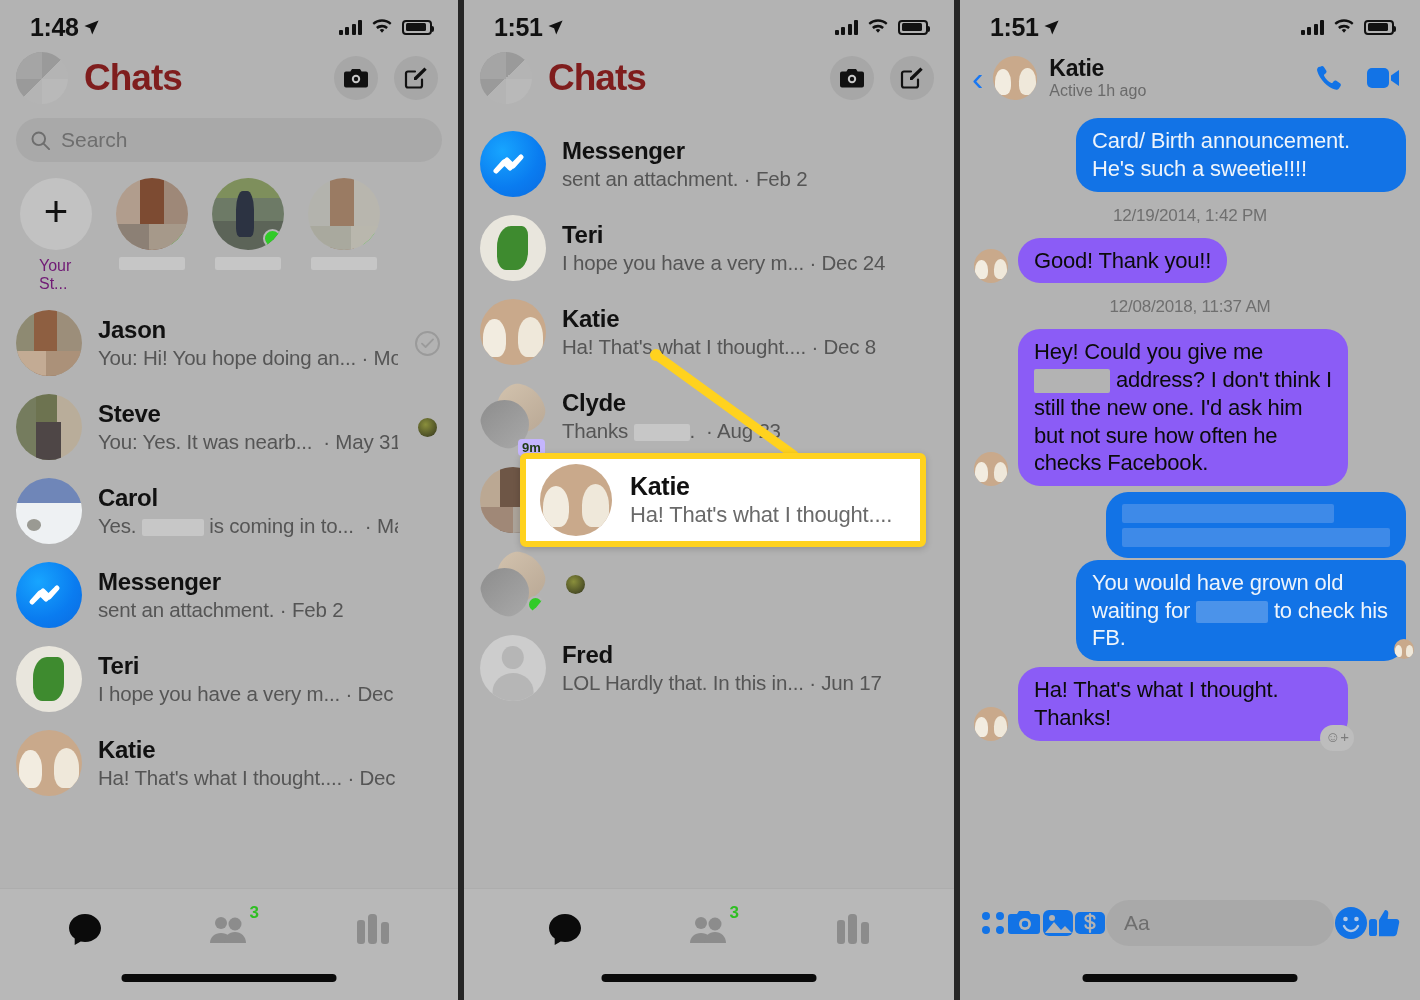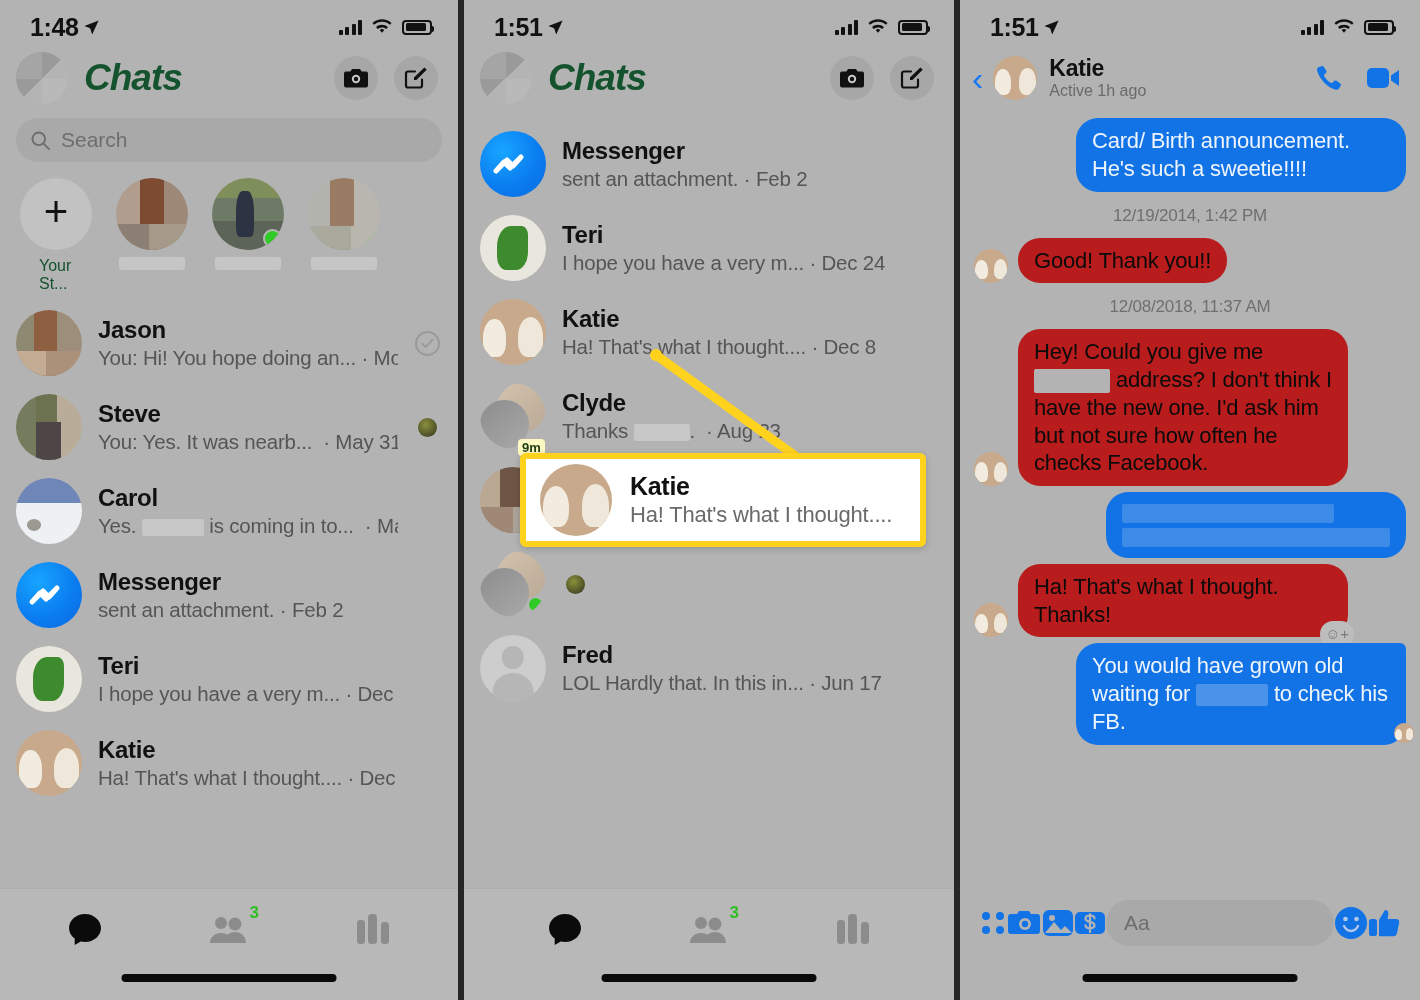--- a/index.html
+++ b/index.html
@@ -55,38 +55,38 @@
     padding: 4px 20px 8px 16px;
   }
   .me-avatar { width:52px; height:52px; border-radius:50%; flex:0 0 auto;
     background:
       linear-gradient(135deg,#9a9a9a 0 50%, #b4b4b4 50% 100%);
     position:relative; overflow:hidden; }
   .me-avatar::before{content:"";position:absolute;left:0;top:0;width:50%;height:52%;
      background:#a5a5a5;}
   .me-avatar::after{content:"";position:absolute;right:0;bottom:0;width:50%;height:48%;
      background:#b9b9b9;}
-  .chats-title { font-size:37px; font-weight:700; color:#14532d; letter-spacing:-1px; flex:1;font-style:italic;}
+  .chats-title { font-size:37px; font-weight:700; color:#7f1d1d; letter-spacing:-1px; flex:1;}
   .round-btn { width:44px; height:44px; border-radius:50%; background:rgba(0,0,0,0.065);
      display:flex; align-items:center; justify-content:center; flex:0 0 auto;}
 
   
   .searchbar { margin: 6px 16px 0; height:44px; border-radius:22px;
      background:rgba(0,0,0,0.055); display:flex; align-items:center; gap:10px; padding:0 14px;}
   .search-ph { font-size:21px; color:#6e6e6e; }
 
   
   .stories { display:flex; gap:20px; padding:16px 18px 4px; }
   .story { width:76px; display:flex; flex-direction:column; align-items:center; gap:7px;}
   .story-circle { width:72px; height:72px; border-radius:50%; position:relative; overflow:hidden;
      background:#c2c2c2; display:flex; align-items:center; justify-content:center;}
   .plus { font-size:42px; color:#111; font-weight:300; line-height:1; margin-top:-4px;}
   .dot-online { position:absolute; right:2px; bottom:2px; width:19px; height:19px;
      border-radius:50%; background:#31cb28; border:2px solid #b6b6b6;}
-  .story-name { font-size:16px; color:#14532d;margin-left:21px; }
+  .story-name { font-size:16px; color:#701a75;margin-left:21px; }
   .blurname { width:66px; height:13px; border-radius:2px; background:#c6c6c6;}
   .px-a { background:
       linear-gradient(90deg,#b19d8d 0 34%, #7d4b32 34% 66%, #9e8878 66% 100%); }
   .px-a::after { content:""; position:absolute; left:0; bottom:0; width:100%; height:36%;
       background:linear-gradient(90deg,#8c8075 0 46%, #a6998a 46% 100%); }
   .px-b { background:
       linear-gradient(180deg,#7e8f5c 0 28%, #6d7a66 28% 60%, #5c6458 60% 100%); }
   .px-b::after { content:""; position:absolute; left:34%; top:18%; width:24%; height:64%;
       background:#2c3342; border-radius:40% 40% 20% 20%;}
   .px-c { background: linear-gradient(90deg,#b3b3ad 0 30%, #9a7b63 30% 64%, #b8b6ae 64% 100%); }
@@ -140,21 +140,21 @@
   .av-group span.gd{position:absolute;right:2px;bottom:4px;width:17px;height:17px;border-radius:50%;
      background:#31cb28;border:2px solid #b6b6b6; z-index:3;}
 
   .mini-react{width:19px;height:19px;border-radius:50%;overflow:hidden;
      background:radial-gradient(circle at 40% 35%,#8a8f3c,#4c4f26 70%,#1b1b1b 100%);}
   .check-ring{width:25px;height:25px;border-radius:50%;border:2px solid #9a9a9a;
      display:flex;align-items:center;justify-content:center;}
 
   .blurword{display:inline-block;background:#c7c7c7;border-radius:2px;vertical-align:middle;}
 
-  .badge9m{position:absolute;left:54px;bottom:2px;background:#fef9c3;color:#1f3b12;
+  .badge9m{position:absolute;left:54px;bottom:2px;background:#c4b5fd;color:#1f3b12;
      font-size:13px;font-weight:700;border-radius:4px;padding:1px 4px;z-index:4;}
 
   
   .tabbar{position:absolute;left:0;right:0;bottom:0;height:112px;
      background:rgba(255,255,255,0.07);border-top:1px solid rgba(0,0,0,0.06);}
   .tabs{display:flex;align-items:center;justify-content:center;gap:92px;padding-top:18px;}
   .tab{position:relative;width:52px;height:44px;display:flex;align-items:center;justify-content:center;}
   .tab-badge{position:absolute;right:-4px;top:-4px;color:#2fbe22;font-size:17px;font-weight:700;}
   .homebar{position:absolute;left:50%;transform:translateX(-50%);bottom:18px;
      width:215px;height:8px;border-radius:4px;background:#0a0a0a;}
@@ -175,21 +175,21 @@
   .conv-meta{flex:1;min-width:0;}
   .conv-name{font-size:23px;font-weight:700;color:#111;line-height:1.1;letter-spacing:-0.3px;}
   .conv-active{font-size:16px;color:#6a6a6a;margin-top:1px;}
   .conv-icons{display:flex;align-items:center;gap:22px;padding-right:4px;}
 
   .thread{padding:2px 14px 0;}
   .bubble-row{display:flex;align-items:flex-end;gap:10px;margin:6px 0;}
   .bubble-row.out{justify-content:flex-end;}
   .bubble{max-width:330px;padding:9px 16px;border-radius:22px;font-size:22px;line-height:1.26;
      letter-spacing:-0.2px;}
-  .b-in{background:#b91c1c;color:#0b0b0b;}
+  .b-in{background:#8b5cf6;color:#0b0b0b;}
   .b-out{background:#1273e6;color:#eef4fb;}
   .thread-av{width:34px;height:34px;border-radius:50%;overflow:hidden;flex:0 0 auto;position:relative;}
   .ts{text-align:center;font-size:17px;color:#6f6f6f;margin:14px 0 12px;letter-spacing:-0.2px;}
   .react-plus{position:absolute;right:-6px;bottom:-10px;width:34px;height:26px;border-radius:13px;
      background:#bdbdbd;display:flex;align-items:center;justify-content:center;
      font-size:15px;color:#7b7b7b;}
   .blurline{background:#3e8ae8;border-radius:2px;display:block;}
 
   
   .composer{position:absolute;left:0;right:0;bottom:0;height:116px;}
@@ -648,46 +648,46 @@
         <div class="bubble b-in">Good! Thank you!!</div>
       </div>
 
       <div class="ts">12/08/2018, 11:37 AM</div>
 
       <div class="bubble-row">
         <div class="thread-av av-katie" style="align-self:flex-end"></div>
         <div class="bubble b-in">
           <span>Hey! Could you give me</span>
           <span class="blurword" style="width:76px;height:24px;background:#b3b3b3"></span>
-          <span>address? I don't think I have the new one. I'd ask him but not sure how often he checks Facebook.</span>
+          <span>address? I don't think I still the new one. I'd ask him but not sure how often he checks Facebook.</span>
         </div>
       </div>
 
       <div class="bubble-row out" style="margin-bottom:2px">
         <div class="bubble b-out" style="width:300px;height:66px;padding-top:12px">
           <span class="blurline" style="width:212px;height:19px;margin-bottom:5px"></span>
           <span class="blurline" style="width:268px;height:19px"></span>
         </div>
+      </div>
+
+      <div class="bubble-row out" style="margin-top:0;position:relative">
+        <div class="bubble b-out" style="border-top-right-radius:6px">
+          <span>You would have grown old waiting for</span>
+          <span class="blurword" style="width:72px;height:22px;background:#4b93ea"></span>
+          <span>to check his FB.</span>
+        </div>
+        <div class="thread-av av-katie" style="width:20px;height:20px;position:absolute;right:-8px;bottom:2px"></div>
       </div>
 
       <div class="bubble-row" style="position:relative">
         <div class="thread-av av-katie"></div>
         <div class="bubble b-in" style="position:relative">
           <span>Ha! That's what I thought. Thanks!</span>
           <span class="react-plus">☺+</span>
         </div>
-      </div>
-
-      <div class="bubble-row out" style="margin-top:0;position:relative">
-        <div class="bubble b-out" style="border-top-right-radius:6px">
-          <span>You would have grown old waiting for</span>
-          <span class="blurword" style="width:72px;height:22px;background:#4b93ea"></span>
-          <span>to check his FB.</span>
-        </div>
-        <div class="thread-av av-katie" style="width:20px;height:20px;position:absolute;right:-8px;bottom:2px"></div>
       </div>
     </div>
 
     <div class="composer">
       <div class="composer-inner">
         <svg width="30" height="30" viewBox="0 0 30 30">
           <circle cx="8" cy="8" r="4" fill="#1273e6"></circle>
             <circle cx="22" cy="8" r="4" fill="#1273e6"></circle>
           <circle cx="8" cy="22" r="4" fill="#1273e6"></circle>
             <circle cx="22" cy="22" r="4" fill="#1273e6"></circle>

